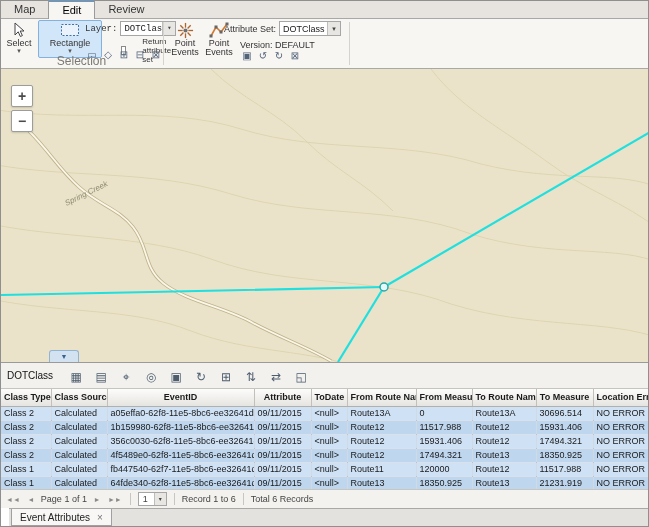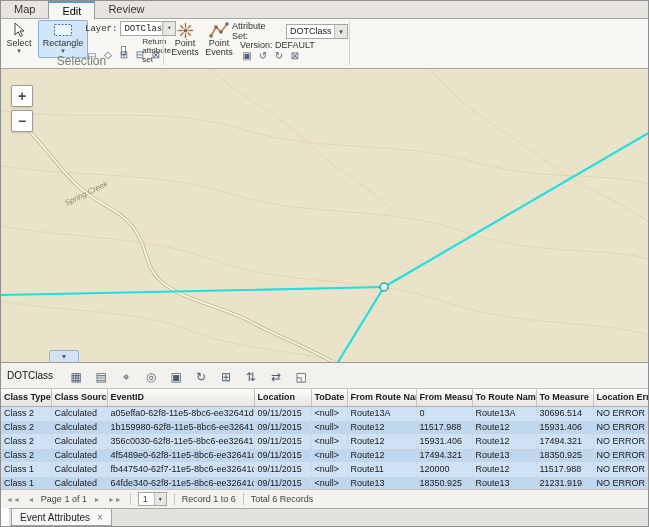--- a/index.html
+++ b/index.html
@@ -1,20 +1,20 @@
 <!DOCTYPE html>
 <html><head>
 <meta charset="utf-8">
 <style>
   * { margin:0; padding:0; box-sizing:border-box; }
   body { background:#fff; font-family:"Liberation Sans", sans-serif; }
   #app { position:relative; width:649px; height:527px; border:1px solid #8f8f8f; background:#fff; overflow:hidden; font-size:11px; color:#1a1a1a; }
 
   
-  .tabbar { position:absolute; left:0; top:0; width:647px; height:18px; background:#e7e4e0; border-bottom:1px solid #a8a8a8; display:flex; align-items:flex-start; }
+  .tabbar { position:absolute; left:0; top:0; width:647px; height:18px; background:#e7e4e0; border-bottom:1px solid #a8a8a8; display:flex; align-items:flex-end; }
   .rtab { padding:2px 13px 2px 13px; font-size:11px; color:#333; cursor:default; height:17px; }
   .rtab.active { background:#f7f6f3; border:1px solid #9a9a9a; border-bottom:none; border-top:2px solid #5b9bd5; color:#000; margin-bottom:-1px; height:19px; }
 
   
   .ribbon { position:absolute; left:0; top:18px; width:647px; height:50px; background:#f7f6f3; border-bottom:1px solid #a8a8a8; }
   .rgroup { position:absolute; top:0; height:100%; }
   .rgroup .glabel { position:absolute; bottom:0px; left:0; width:100%; text-align:center; font-size:12px; color:#7a7a72; }
   .gsep { position:absolute; top:3px; bottom:3px; width:1px; background:#d6d3cd; }
   .bigbtn { position:absolute; top:1px; height:38px; display:flex; flex-direction:column; align-items:center; justify-content:flex-start; font-size:9px; color:#333; border:1px solid transparent; border-radius:2px; cursor:default; }
   .bigbtn .bicon { height:18px; display:flex; align-items:center; justify-content:center; }
@@ -36,21 +36,21 @@
   .zoombtn { width:22px; height:22px; background:#fff; border:1px solid #9c9c9c; border-radius:2px; font-size:14px; font-weight:bold; color:#4a4a4a; text-align:center; line-height:20px; margin-bottom:3px; cursor:default; box-shadow:0 1px 2px rgba(0,0,0,.15); }
   .placelbl { position:absolute; left:62px; top:120px; font-size:8px; font-style:italic; color:#8f8c74; transform:rotate(-26deg); }
   .collapse-tab { position:absolute; left:48px; bottom:0; width:30px; height:12px; background:#d3e2f1; border:1px solid #93b3d3; border-bottom:none; border-radius:3px 3px 0 0; text-align:center; font-size:7px; line-height:11px; color:#3a628e; cursor:default; }
 
   
   .panel { position:absolute; left:0; top:361px; width:647px; height:146px; background:#fff; border-top:1px solid #9a9a9a; }
   .ptoolbar { height:26px; background:#f2f1ee; border-bottom:1px solid #c6c4bf; display:flex; align-items:center; padding-left:6px; gap:4px; }
   .ptab-label { font-size:10px; color:#111; margin-right:10px; }
   .ptoolbar .tool-icon { width:18px; height:18px; font-size:12px; line-height:18px; color:#4d5d6e; }
   table.attr { width:647px; border-collapse:collapse; table-layout:fixed; }
-  table.attr th { height:17px; background:linear-gradient(#fcfcfb,#e6e4e0); border-right:1px solid #c2c0bb; border-bottom:1px solid #b2b0aa; font-size:9px; font-weight:bold; text-align:left; padding:0 3px; overflow:hidden; white-space:nowrap; }
+  table.attr th { height:17px; background:linear-gradient(#fcfcfb,#e6e4e0); border-right:1px solid #c2c0bb; border-bottom:1px solid #b2b0aa; font-size:9px; font-weight:bold; text-align:center; padding:0 3px; overflow:hidden; white-space:nowrap; }
   table.attr td { height:14px; font-size:9px; padding:0 3px; overflow:hidden; white-space:nowrap; border-right:1px solid rgba(90,120,160,.28); border-bottom:1px solid rgba(90,120,160,.22); }
   table.attr tr.odd td { background:#cfe1f5; }
   table.attr tr.even td { background:#bed6ee; }
 
   .pager { position:absolute; left:0; bottom:0; width:647px; height:19px; background:#f3f2ef; border-top:1px solid #c8c6c1; display:flex; align-items:center; padding-left:4px; font-size:9px; color:#444; gap:3px; }
   .pgbtn { min-width:14px; height:14px; text-align:center; line-height:13px; font-size:7px; color:#8a8a8a; border:1px solid transparent; cursor:default; }
   .pgsep { width:1px; height:12px; background:#c8c6c1; margin:0 4px; }
   .pgspin { display:inline-flex; align-items:center; background:#fff; border:1px solid #a6a6a6; height:14px; }
   .pgspin .v { padding:0 6px 0 4px; font-size:9px; }
   .pgspin .a { width:12px; height:100%; background:#e8e6e2; border-left:1px solid #bdbdbd; font-size:6px; text-align:center; line-height:12px; color:#444; }
@@ -76,21 +76,21 @@
     <div class="rgroup" style="left:0; width:161px;">
       <div class="bigbtn" style="left:2px; width:32px;">
         <span class="bicon">
           <svg width="14" height="16" viewBox="0 0 14 16">
               <path d="M3,1 L3,13 L6.2,9.8 L8.4,14.5 L10.4,13.6 L8.2,9 L12,9 Z" fill="#fff" stroke="#444" stroke-width="1"></path>
             </svg>
         </span>
         <span class="blabel">Select</span>
         <span class="drop">▾</span>
       </div>
-      <div class="bigbtn selected" style="left:37px; width:50px;">
+      <div class="bigbtn selected" style="left:37px; width:64px;">
         <span class="bicon">
           <svg width="20" height="14" viewBox="0 0 20 14">
               <rect x="1.5" y="1.5" width="17" height="11" fill="#eaf3fc" stroke="#4472a8" stroke-width="1" stroke-dasharray="2,1.5"></rect>
             </svg>
         </span>
         <span class="blabel">Rectangle</span>
         <span class="drop">▾</span>
       </div>
       <div style="position:absolute; left:84px; top:2px; display:flex; align-items:center; gap:3px;font-family:Liberation Mono, monospace;">
         <span class="smalllbl">Layer:</span>
@@ -139,21 +139,21 @@
           <svg width="20" height="16" viewBox="0 0 20 16">
             <polyline points="2,14 7,5 12,10 18,2" fill="none" stroke="#d3792f" stroke-width="1.6"></polyline>
             <rect x="0.5" y="12.5" width="3" height="3" fill="#666"></rect>
               <rect x="5.5" y="3.5" width="3" height="3" fill="#666"></rect>
             <rect x="10.5" y="8.5" width="3" height="3" fill="#666"></rect>
               <rect x="16.5" y="0.5" width="3" height="3" fill="#666"></rect>
           </svg>
         </span>
         <span class="blabel">Point Events</span>
       </div>
-      <div style="position:absolute; left:68px; top:2px; display:flex; align-items:center; gap:3px;">
+      <div style="position:absolute; left:60px; top:2px; display:flex; align-items:center; gap:3px;">
         <span class="smalllbl">Attribute Set:</span>
         <span class="combo" style="width:62px;">
           <span class="cval">DOTClass</span>
           <span class="carr">▾</span>
         </span>
       </div>
       <div style="position:absolute; left:76px; top:19px;">
         <span class="smalllbl">Version: DEFAULT</span>
       </div>
       <div class="iconrow" style="left:76px; top:29px;">
@@ -226,21 +226,21 @@
           <col style="width:56px">
           <col style="width:64px">
           <col style="width:57px">
           <col style="width:55px">
       </colgroup>
       <thead>
           <tr>
             <th>Class Type</th>
             <th>Class Source</th>
             <th>EventID</th>
-            <th>Location</th>
+            <th>Attribute</th>
             <th>ToDate</th>
             <th>From Route Name</th>
             <th>From Measure</th>
             <th>To Route Name</th>
             <th>To Measure</th>
             <th>Location Error</th>
           </tr>
         </thead>
       <tbody>
           <tr class="odd">

